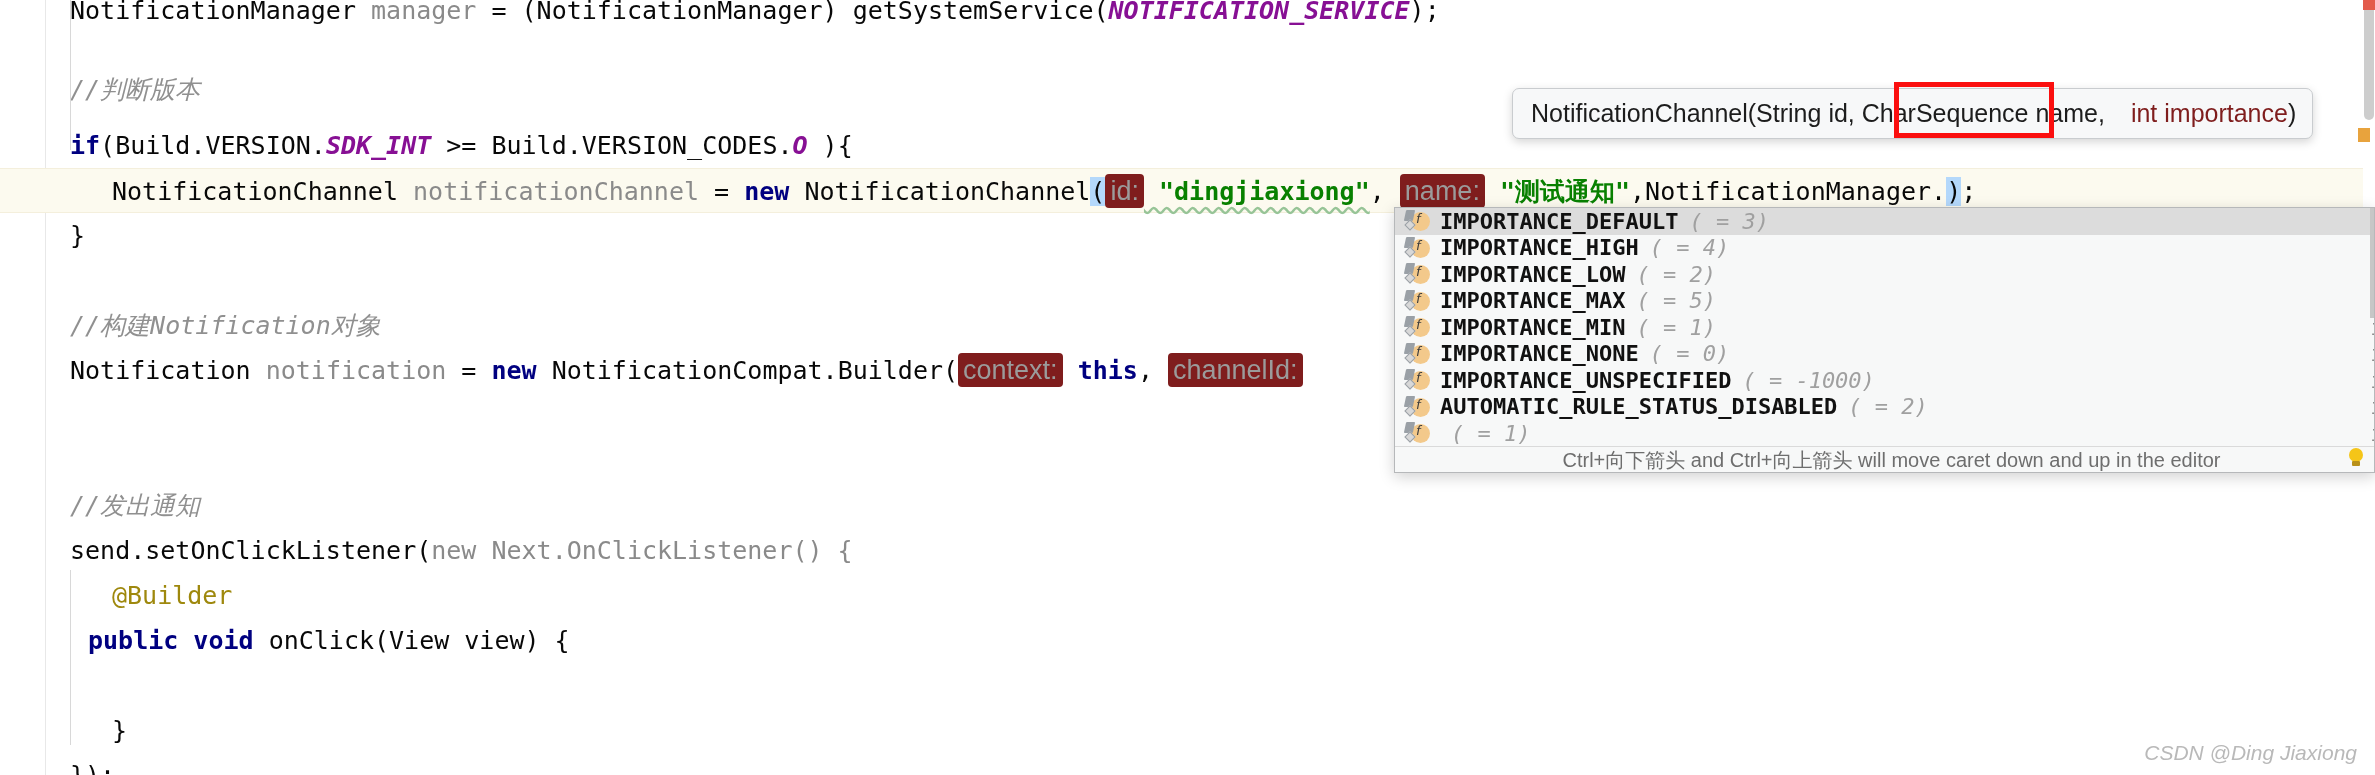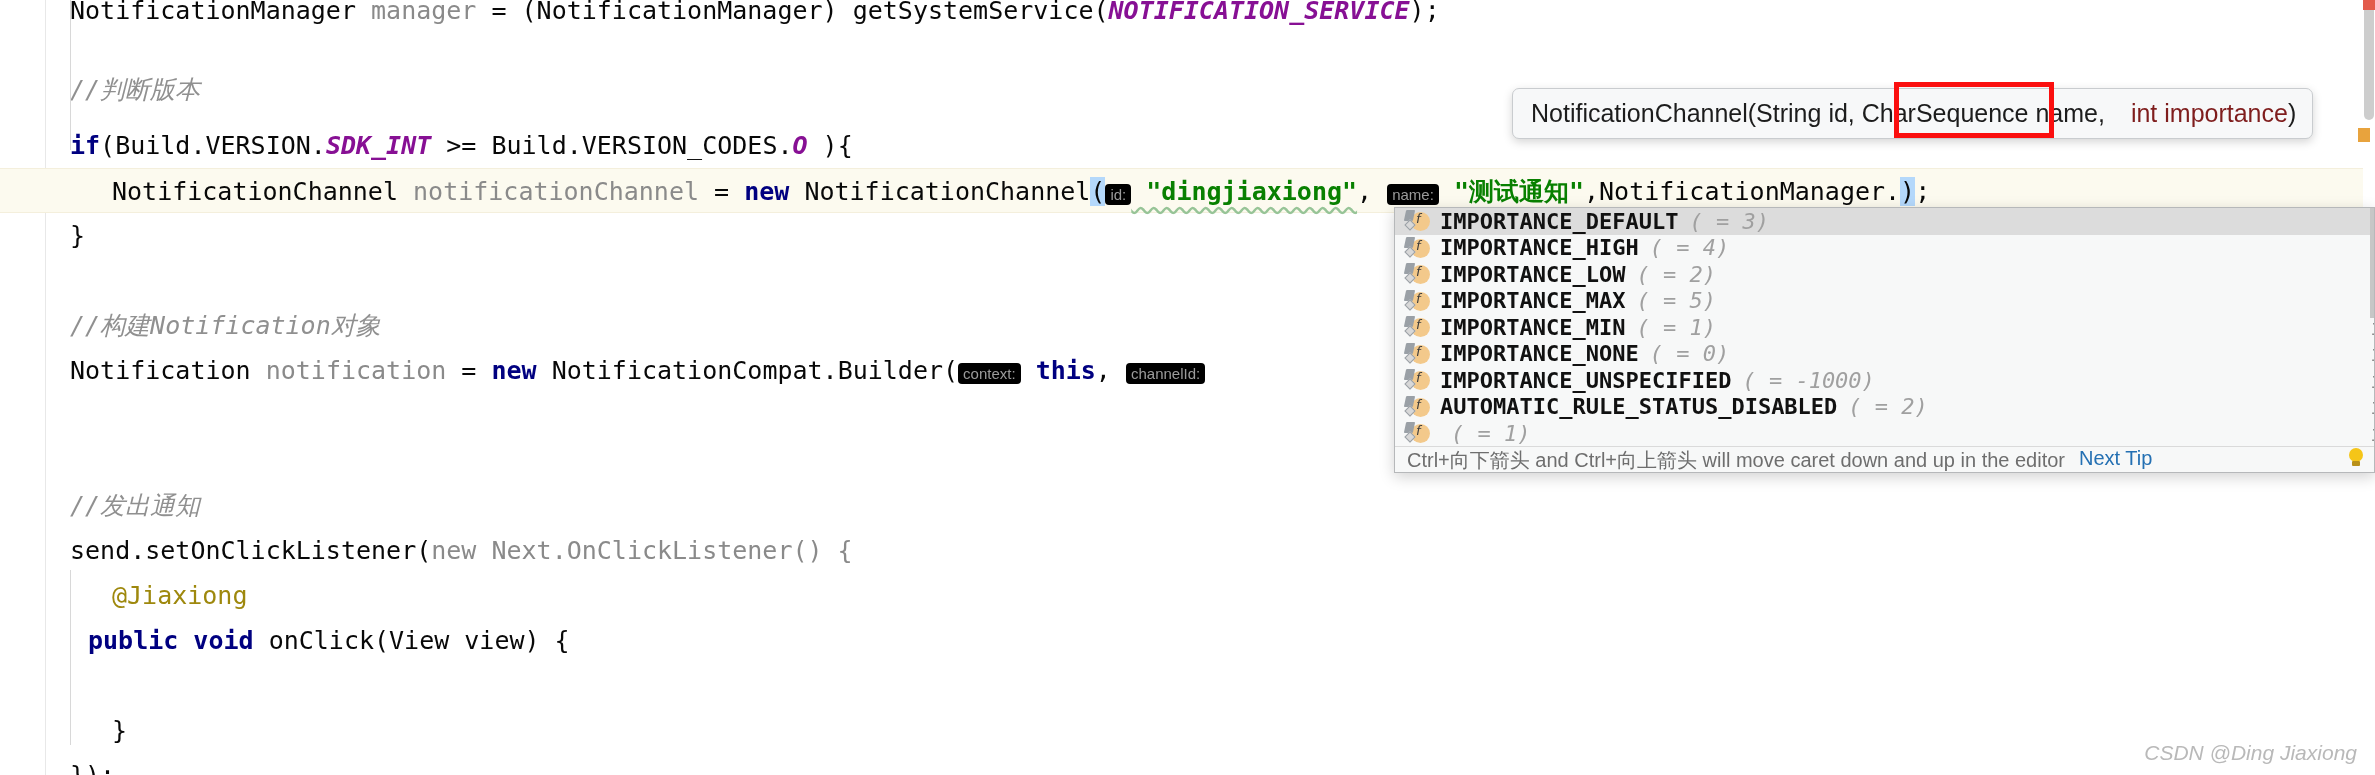--- a/index.html
+++ b/index.html
@@ -58,21 +58,21 @@
   }
 
   
   .kw      { color: #000080; font-weight: bold; }
   .cmt     { color: #909090; font-style: italic; }
   .str     { color: #088000; font-weight: bold; }
   .stat    { color: #871094; font-style: italic; font-weight: bold; }
   .local   { color: #8a8a8a; }
   .anno    { color: #9e880d; }
   .plain   { color: #080808; }
-  .hintp   { color: #9b9b9b; font-size: 15px; background: #000000;
+  .hintp   { color: #9b9b9b; font-size: 27px; background: #7f1d1d;
              border-radius: 4px; padding: 2px 5px; font-family: "Liberation Sans", sans-serif; }
   .paren-hl{ background: #b4d8fb; }
   .squig {
     text-decoration: underline;
     text-decoration-style: wavy;
     text-decoration-color: #97c497;
     text-underline-offset: 6px;
   }
 
   
@@ -184,25 +184,27 @@
     width: 4px; height: 110px;
     background: #c6c6c6;
   }
   .cmp-hint {
     position: absolute;
     left: 0; bottom: 0;
     width: 981px; height: 26px;
     background: #f7f8f8;
     border-top: 1px solid #dadada;
     display: flex;
+    align-items: center;
     padding-left: 12px;
     font-family: "Liberation Sans", sans-serif;
     font-size: 20px;
     color: #6e6e6e;
     white-space: nowrap;
+    flex-direction: column;
   }
   .cmp-hint .next-tip { color: #2470b3; margin-left: 14px; }
   .bulb {
     position: absolute;
     right: 10px; bottom: 3px;
     width: 20px; height: 21px;
   }
   .bulb .glass {
     position: absolute; left: 3px; top: 0;
     width: 14px; height: 14px; border-radius: 50%;
@@ -262,21 +264,21 @@
         <div class="code-line" style="top: 123px; padding-left: 70px;"><span class="kw">if</span><span class="plain">(Build.VERSION.</span><span class="stat">SDK_INT</span><span class="plain"> &gt;= Build.VERSION_CODES.</span><span class="stat">O</span><span class="plain"> ){</span></div>
         <div class="code-line caret-line" style="top: 168px; padding-left: 112px;"><span class="plain">NotificationChannel </span><span class="local">notificationChannel</span><span class="plain"> = </span><span class="kw">new</span><span class="plain"> NotificationChannel</span><span class="paren-hl">(</span><span class="hintp">id:</span><span class="str squig"> "dingjiaxiong"</span><span class="plain">, </span><span class="hintp">name:</span><span class="str"> "测试通知"</span><span class="plain">,NotificationManager.</span><span class="paren-hl">)</span><span class="plain">;</span></div>
         <div class="code-line" style="top: 213px; padding-left: 70px;"><span class="plain">}</span></div>
         <div class="code-line" style="top: 258px; padding-left: 70px;"></div>
         <div class="code-line" style="top: 303px; padding-left: 70px;"><span class="cmt">//构建Notification对象</span></div>
         <div class="code-line" style="top: 348px; padding-left: 70px;"><span class="plain">Notification </span><span class="local">notification</span><span class="plain"> = </span><span class="kw">new</span><span class="plain"> NotificationCompat.Builder(</span><span class="hintp">context:</span><span class="kw"> this</span><span class="plain">, </span><span class="hintp">channelId:</span></div>
         <div class="code-line" style="top: 393px; padding-left: 70px;"></div>
         <div class="code-line" style="top: 438px; padding-left: 70px;"></div>
         <div class="code-line" style="top: 483px; padding-left: 70px;"><span class="cmt">//发出通知</span></div>
         <div class="code-line" style="top: 528px; padding-left: 70px;"><span class="plain">send.setOnClickListener(</span><span class="local">new Next.OnClickListener() {</span></div>
-        <div class="code-line" style="top: 573px; padding-left: 112px;"><span class="anno">@Jiaxiong</span></div>
+        <div class="code-line" style="top: 573px; padding-left: 112px;"><span class="anno">@Builder</span></div>
         <div class="code-line" style="top: 618px; padding-left: 88px;"><span class="kw">public void</span><span class="plain"> onClick(View view) {</span></div>
         <div class="code-line" style="top: 663px; padding-left: 70px;"></div>
         <div class="code-line" style="top: 708px; padding-left: 112px;"><span class="plain">}</span></div>
         <div class="code-line" style="top: 753px; padding-left: 70px;"><span class="plain">});</span></div>
       </div>
     <div class="indent-guide" style="left:70px; top:0px; height:150px;"></div>
     <div class="indent-guide" style="left:70px; top:570px; height:175px;"></div>
   </div>
 
   <div class="vscroll">

